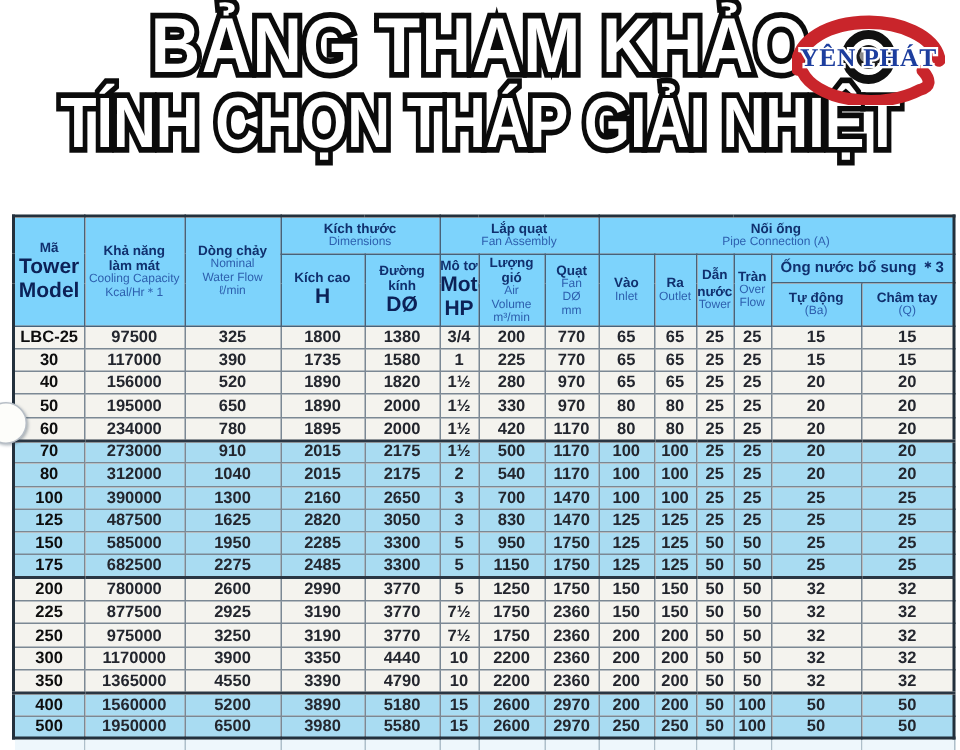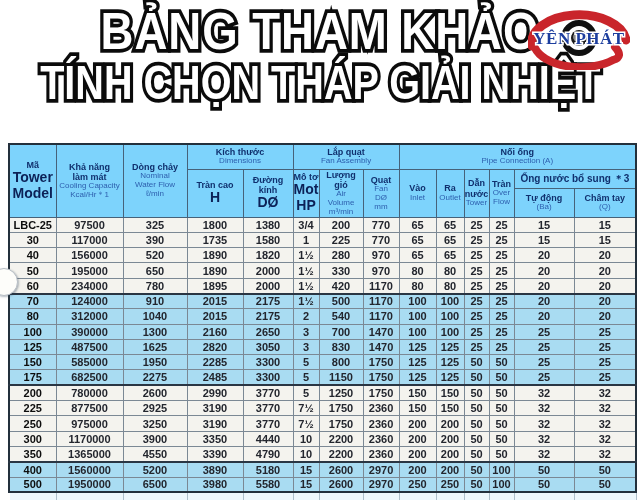--- a/index.html
+++ b/index.html
@@ -120,21 +120,21 @@
             <span class="hline vn">Lắp quạt</span>
             <span class="hline en">Fan Assembly</span>
           </th>
           <th colspan="6">
             <span class="hline vn">Nối ống</span>
             <span class="hline en">Pipe Connection (A)</span>
           </th>
         </tr>
         <tr>
           <th rowspan="2">
-            <span class="hline vn">Tràn cao</span>
+            <span class="hline vn">Kích cao</span>
             <span class="hline strong">H</span>
           </th>
           <th rowspan="2">
             <span class="hline vn">Đường kính</span>
             <span class="hline strong">DØ</span>
           </th>
           <th rowspan="2">
             <span class="hline vn">Mô tơ</span>
             <span class="hline strong">Motor
 HP</span>
@@ -260,21 +260,21 @@
             <td>1170</td>
             <td>80</td>
             <td>80</td>
             <td>25</td>
             <td>25</td>
             <td>20</td>
             <td>20</td>
           </tr>
           <tr class="alt sep">
             <td class="model">70</td>
-            <td>124000</td>
+            <td>273000</td>
             <td>910</td>
             <td>2015</td>
             <td>2175</td>
             <td>1½</td>
             <td>500</td>
             <td>1170</td>
             <td>100</td>
             <td>100</td>
             <td>25</td>
             <td>25</td>
@@ -329,21 +329,21 @@
             <td>25</td>
             <td>25</td>
           </tr>
           <tr class="alt">
             <td class="model">150</td>
             <td>585000</td>
             <td>1950</td>
             <td>2285</td>
             <td>3300</td>
             <td>5</td>
-            <td>800</td>
+            <td>950</td>
             <td>1750</td>
             <td>125</td>
             <td>125</td>
             <td>50</td>
             <td>50</td>
             <td>25</td>
             <td>25</td>
           </tr>
           <tr class="alt">
             <td class="model">175</td>

